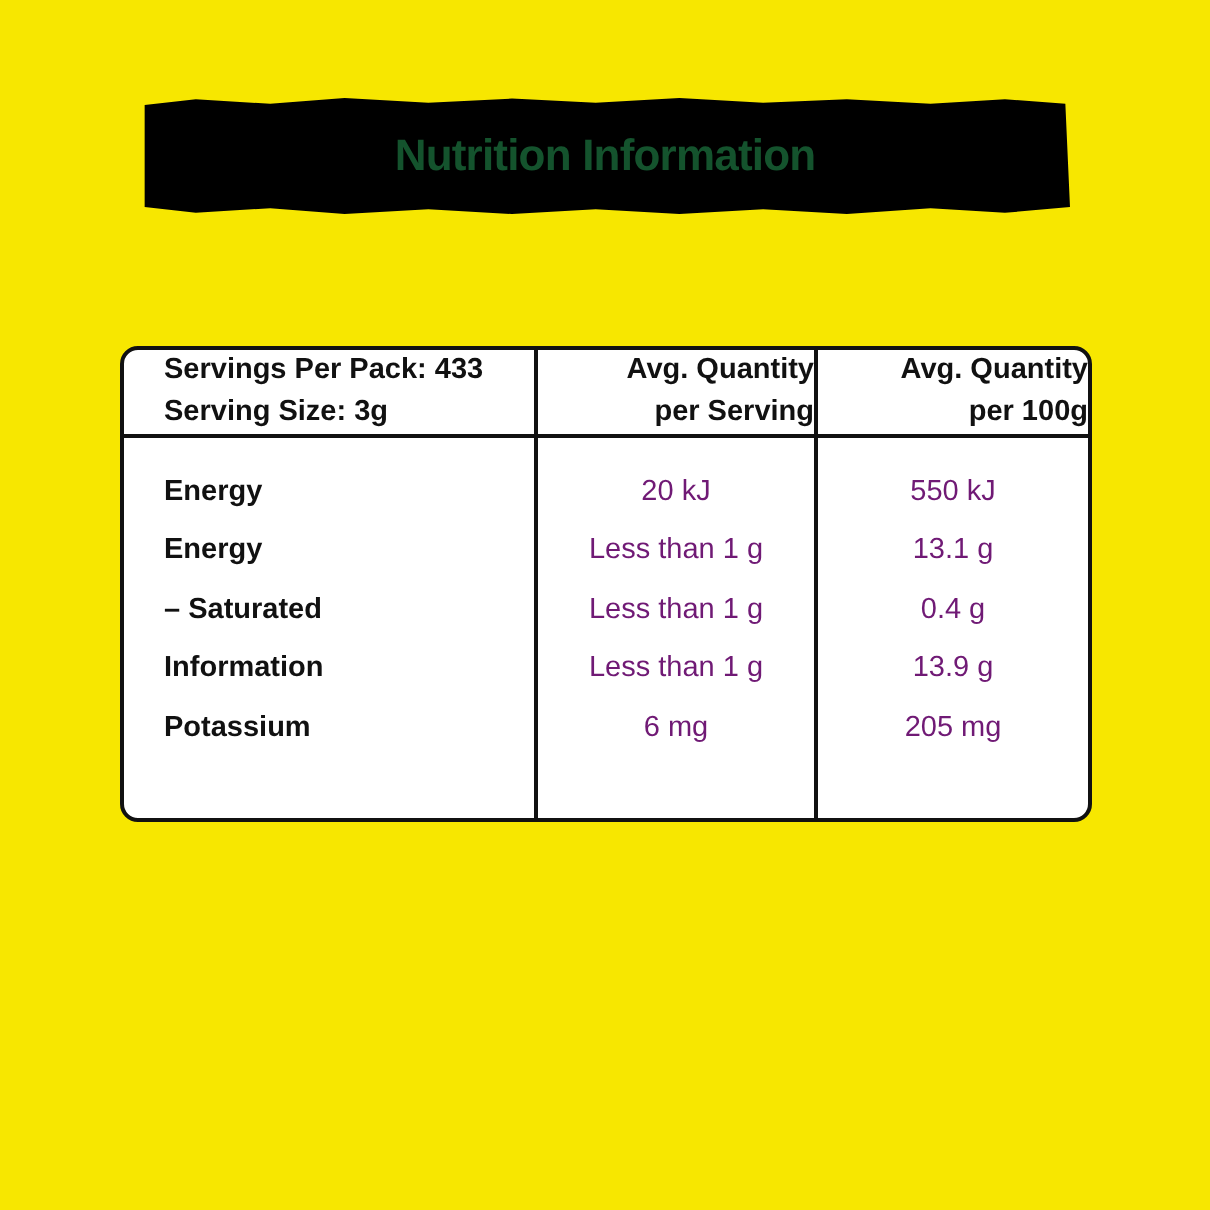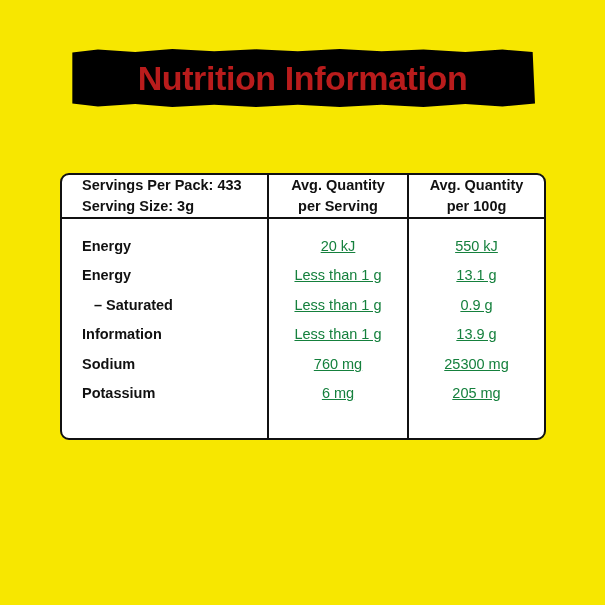--- a/index.html
+++ b/index.html
@@ -41,22 +41,22 @@
       100% 94%, 93% 99%, 85% 95%, 76% 100%, 67% 96%, 58% 100%, 49% 96%,
       40% 100%, 31% 96%, 22% 100%, 14% 95%, 6% 99%, 0.5% 94%
     );
   }
   .title-text {
     position: absolute;
     inset: 0;
     display: flex;
     align-items: center;
     justify-content: center;
-    color: #b91c1c;
-    font-size: 34px;
+    color: #14532d;
+    font-size: 22px;
     font-weight: bold;
     letter-spacing: -0.4px;
     line-height: 1;
   }
 
   
   .panel {
     position: absolute;
     left: 60px;
     top: 173px;
@@ -90,21 +90,21 @@
   }
   .hdr-left {
     padding-left: 20px !important;
     font-size: 14.5px;
     font-weight: bold;
     color: #111;
     line-height: 1.45;
     text-align: left;
   }
   .hdr-col {
-    text-align: center;
+    text-align: right;
     font-size: 14.5px;
     font-weight: bold;
     color: #111;
     line-height: 1.45;
     border-left: 2px solid #111111;
   }
 
   
   .row td {
     padding: 0;
@@ -113,29 +113,28 @@
   .row .label {
     padding-left: 20px;
     font-size: 14.5px;
     font-weight: bold;
     color: #111;
     text-align: left;
     white-space: nowrap;
     margin-top: 24px;
   }
   .row .label.indent {
-    padding-left: 32px;
+    padding-left: 20px;
   }
   .row .val {
     text-align: center;
     font-size: 14.5px;
     font-weight: normal;
-    color: #15803d;
+    color: #701a75;
     border-left: 2px solid #111111;
-    text-decoration: underline;
   }
   .row.first td { padding-top: 12px; }
   .row.last td  { padding-bottom: 30px; }
 
   
 </style>
 </head>
 <body>
 
 <div class="page">
@@ -174,32 +173,27 @@
           <td class="val">550 kJ</td>
         </tr>
         <tr class="row">
           <td class="label">Energy</td>
           <td class="val">Less than 1 g</td>
           <td class="val">13.1 g</td>
         </tr>
         <tr class="row">
           <td class="label indent">– Saturated</td>
           <td class="val">Less than 1 g</td>
-          <td class="val">0.9 g</td>
+          <td class="val">0.4 g</td>
         </tr>
         <tr class="row">
           <td class="label">Information</td>
           <td class="val">Less than 1 g</td>
           <td class="val">13.9 g</td>
         </tr>
-        <tr class="row">
-          <td class="label">Sodium</td>
-          <td class="val">760 mg</td>
-          <td class="val">25300 mg</td>
-        </tr>
         <tr class="row last">
           <td class="label">Potassium</td>
           <td class="val">6 mg</td>
           <td class="val">205 mg</td>
         </tr>
       </tbody>
     </table>
   </div>
 
 </div>

